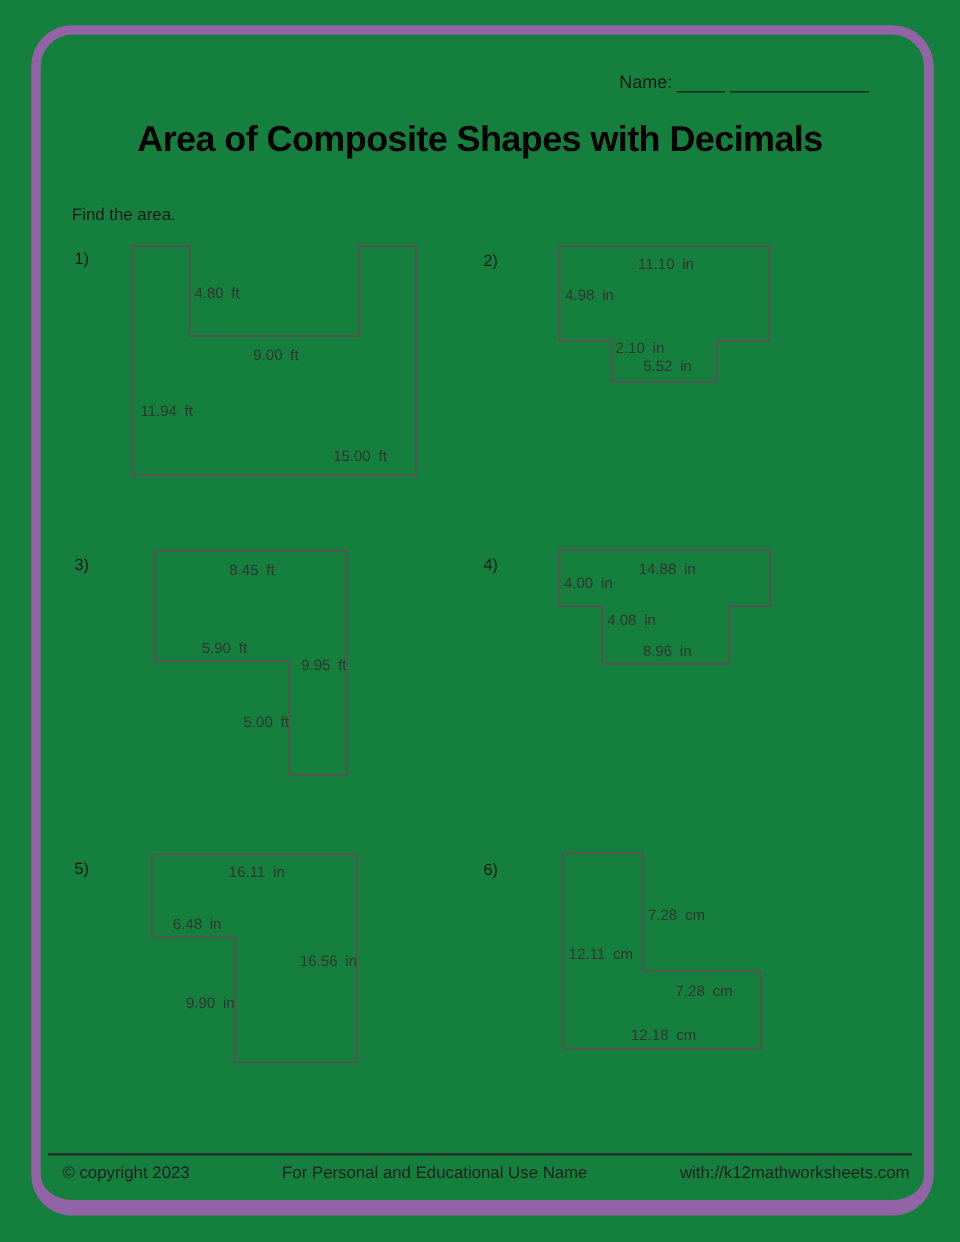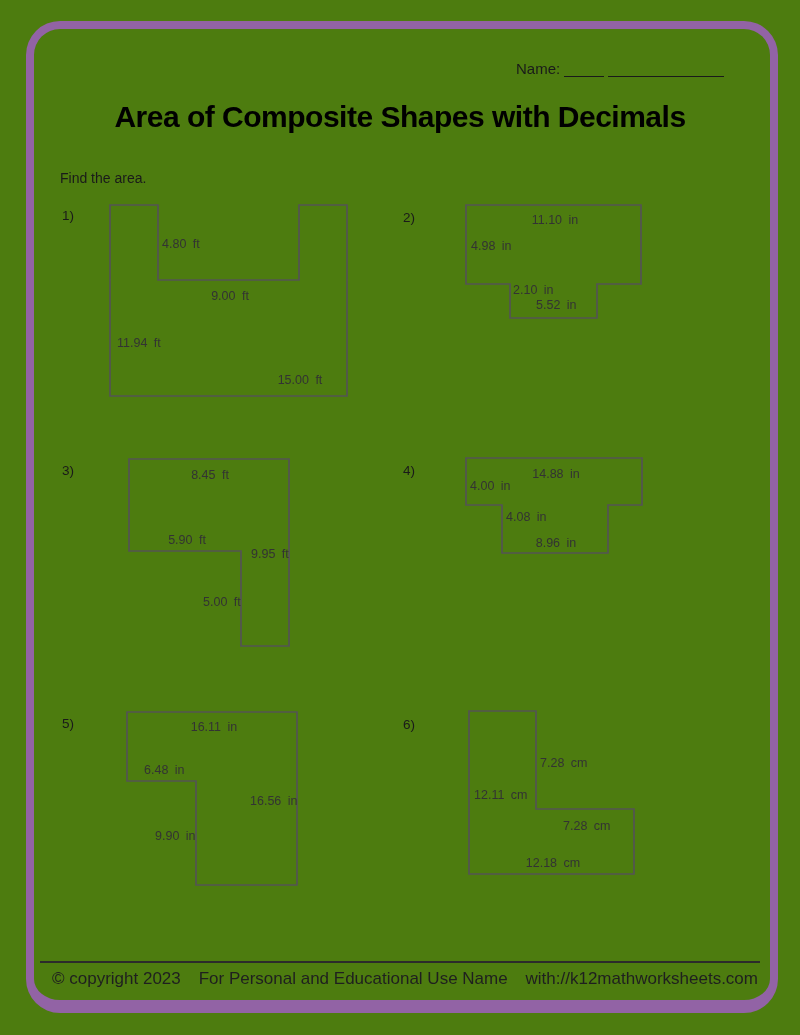--- a/index.html
+++ b/index.html
@@ -1,19 +1,19 @@
 <!DOCTYPE html>
 <html><head>
 <meta charset="utf-8">
 <style>
   html,body{margin:0;padding:0;background:#ffffff;}
   .page{
     position:relative;
     width:800px;height:1035px;
-    background:#4d7c0f;
+    background:#15803d;
     font-family:"Liberation Sans", sans-serif;
     overflow:hidden;
   }
   .page-border{
     position:absolute;
     left:26px;top:21px;
     width:752px;height:992px;
     box-sizing:border-box;
     border:8px solid #9263A5;
     border-bottom-width:13px;
@@ -73,21 +73,21 @@
     width:720px;height:0;
     border-top:2px solid #2b2b2b;
   }
   .footer-row{
     position:absolute;
     left:52px;top:969px;
     width:706px;
     display:flex;
     justify-content:space-between;
     align-items:baseline;
-    font-size:17px;
+    font-size:14px;
     color:#1f1f1f;
   }
 </style>
 </head>
 <body>
 
 <div class="page">
   <div class="page-border"></div>
 
   <div class="name-row"><span>Name:</span><span class="seg seg1"></span><span class="seg seg2"></span></div>

